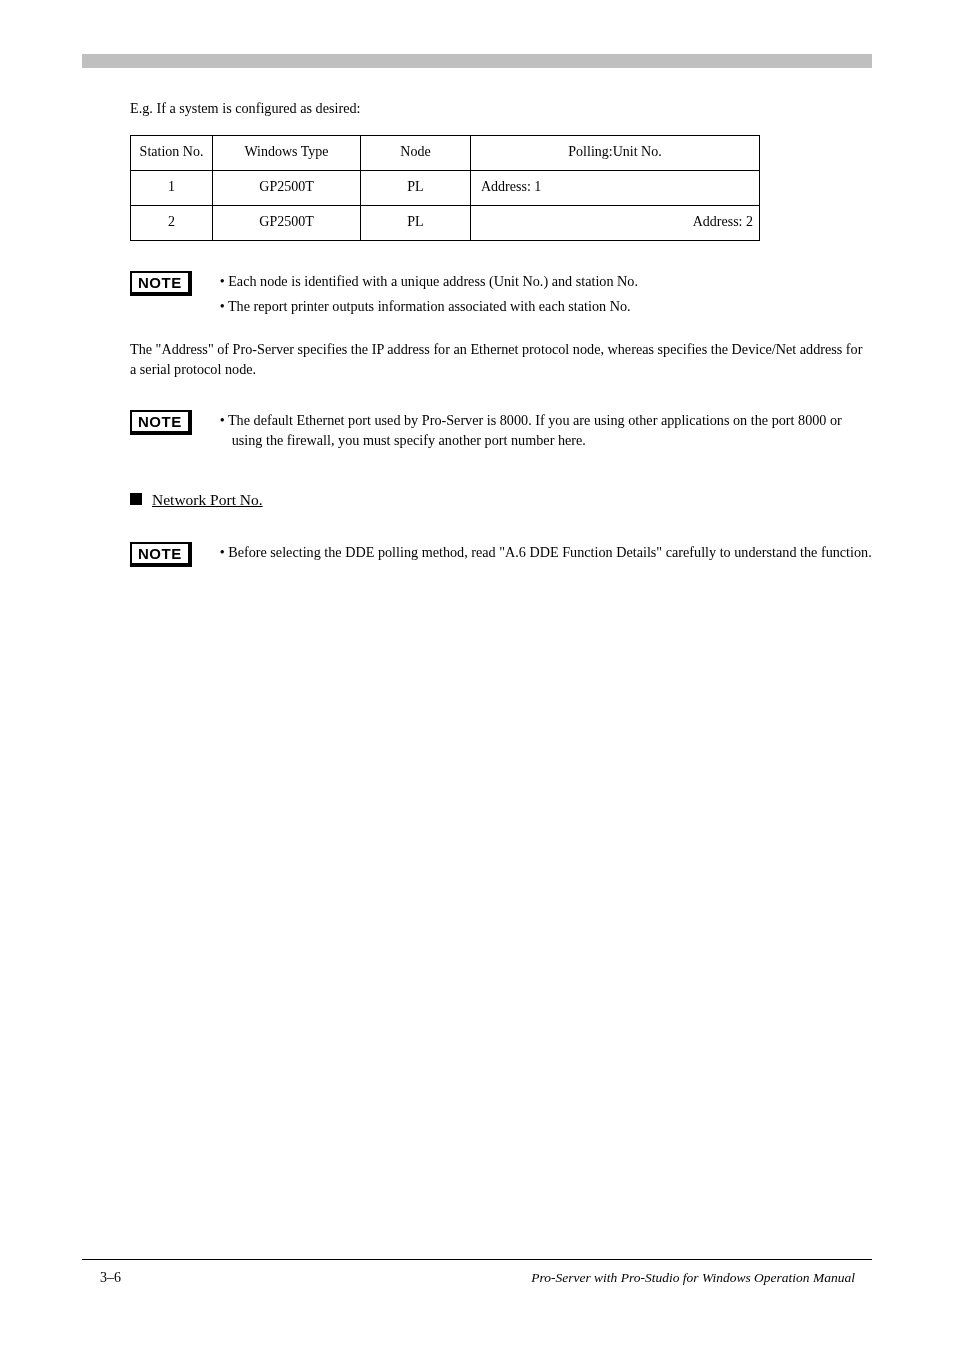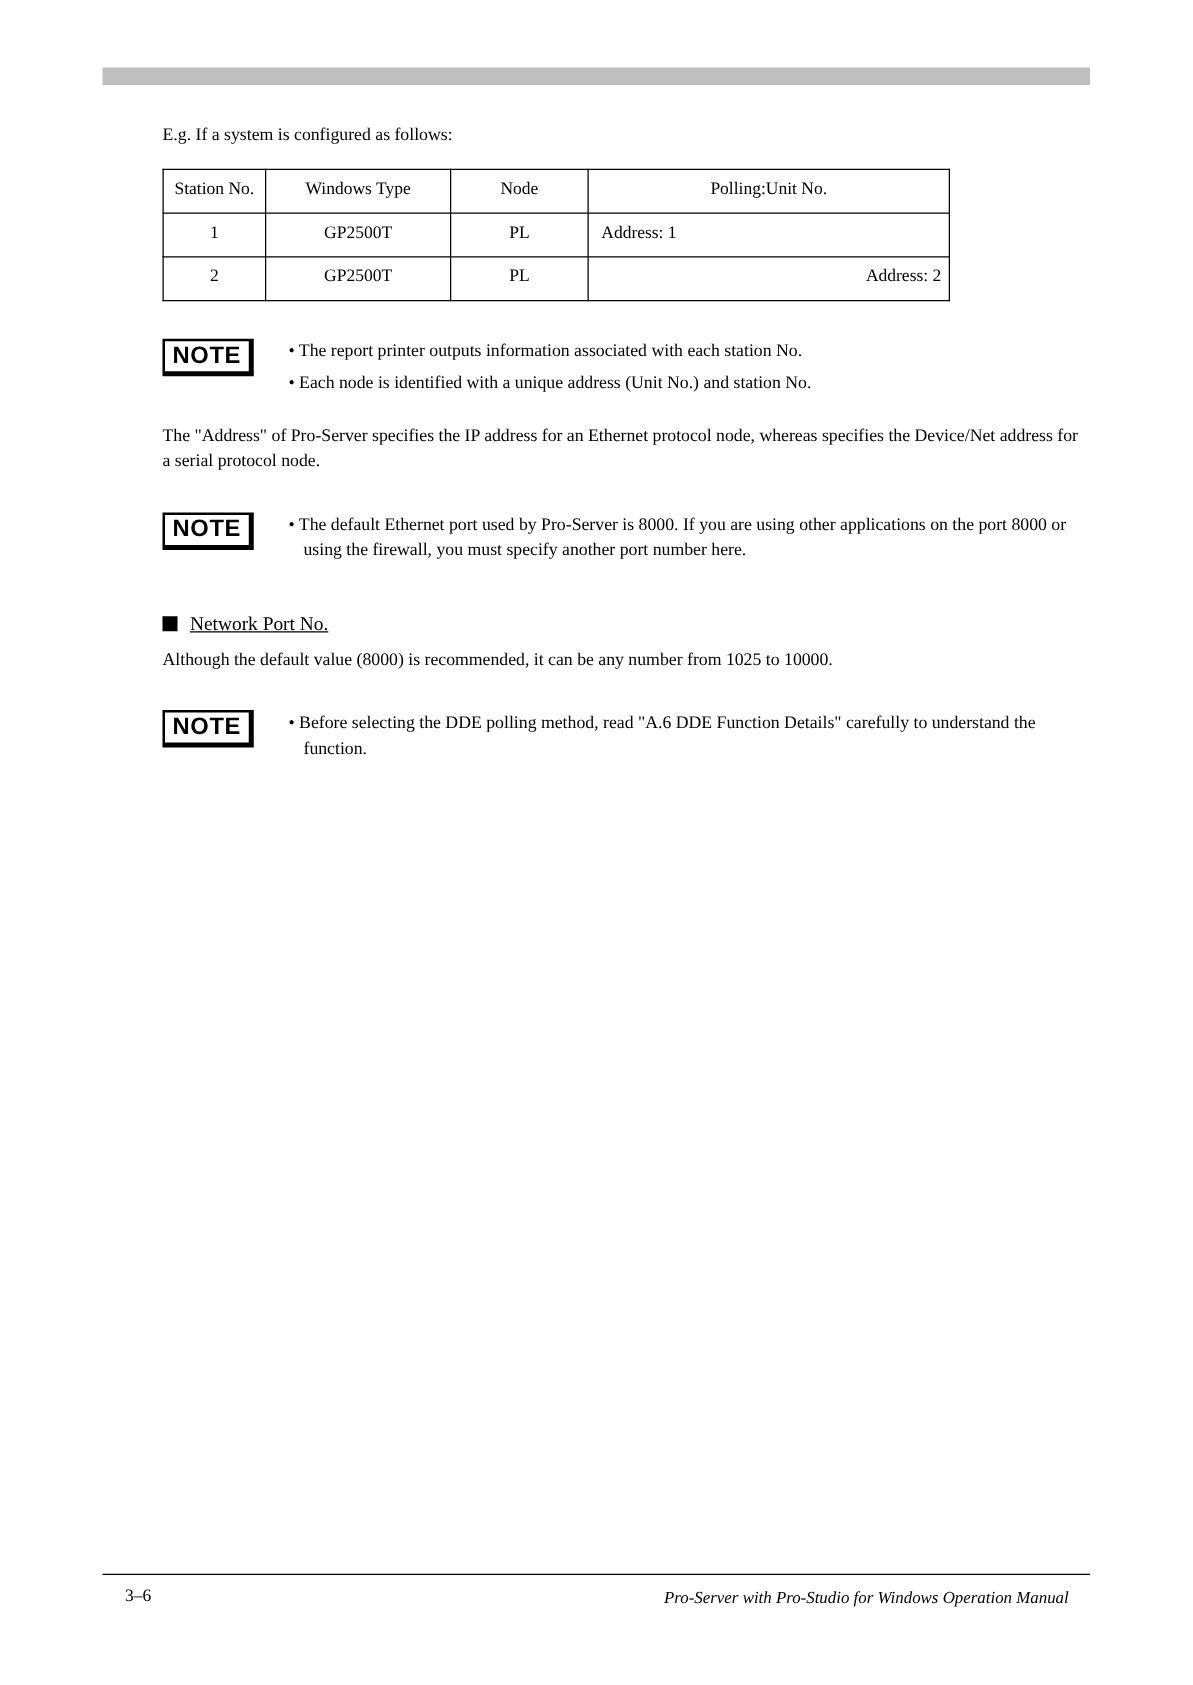--- a/index.html
+++ b/index.html
@@ -52,21 +52,21 @@
     align-items: flex-start;
     margin: 30px 0 0 48px;
   }
   .note-label {
     display: inline-block;
     border: 2px solid #000;
     border-right-width: 4px;
     border-bottom-width: 4px;
     font-family: Arial, Helvetica, sans-serif;
     font-weight: bold;
-    font-size: 19px;
+    font-size: 15px;
     padding: 1px 6px 0 6px;
     letter-spacing: 0.5px;
     line-height: 1.2;
     flex: 0 0 auto;
     min-width: 56px;
     text-align: center;
   }
   .note-body {
     margin-left: 28px;
     flex: 1 1 auto;
@@ -119,21 +119,21 @@
   }
 </style>
 </head>
 <body>
 
 <div class="page">
   <div class="top-stripe"></div>
 
   <div class="content">
 
-    <p class="intro">E.g. If a system is configured as follows:</p>
+    <p class="intro">E.g. If a system is configured as desired:</p>
 
     <table class="datatable">
       <thead>
         <tr>
           <th style="width:82px">Station No.</th>
           <th style="width:148px">Windows Type</th>
           <th style="width:110px">Node</th>
           <th>Polling:Unit No.</th>
         </tr>
       </thead>
@@ -149,40 +149,39 @@
           <td>GP2500T</td>
           <td>PL</td>
           <td style="text-align:right; padding-left:10px">Address: 2</td>
         </tr>
       </tbody>
     </table>
 
     <div class="note-row">
       <span class="note-label">NOTE</span>
       <div class="note-body">
+        <p>• Each node is identified with a unique address (Unit No.) and station No.</p>
         <p>• The report printer outputs information associated with each station No.</p>
-        <p>• Each node is identified with a unique address (Unit No.) and station No.</p>
       </div>
     </div>
 
     <p class="para-block">The "Address" of Pro-Server specifies the IP address for an Ethernet protocol node, whereas specifies the Device/Net address for a serial protocol node.</p>
 
     <div class="note-row">
       <span class="note-label">NOTE</span>
       <div class="note-body">
         <p>• The default Ethernet port used by Pro-Server is 8000. If you are using other applications on the port 8000 or using the firewall, you must specify another port number here.</p>
       </div>
     </div>
 
     <div class="heading-row">
       <span class="square"></span>
       <span class="heading-text">Network Port No.</span>
     </div>
 
-    <p class="para-block" style="margin-top:6px">Although the default value (8000) is recommended, it can be any number from 1025 to 10000.</p>
 
     <div class="note-row">
       <span class="note-label">NOTE</span>
       <div class="note-body">
         <p>• Before selecting the DDE polling method, read "A.6 DDE Function Details" carefully to understand the function.</p>
       </div>
     </div>
 
 
   </div>

